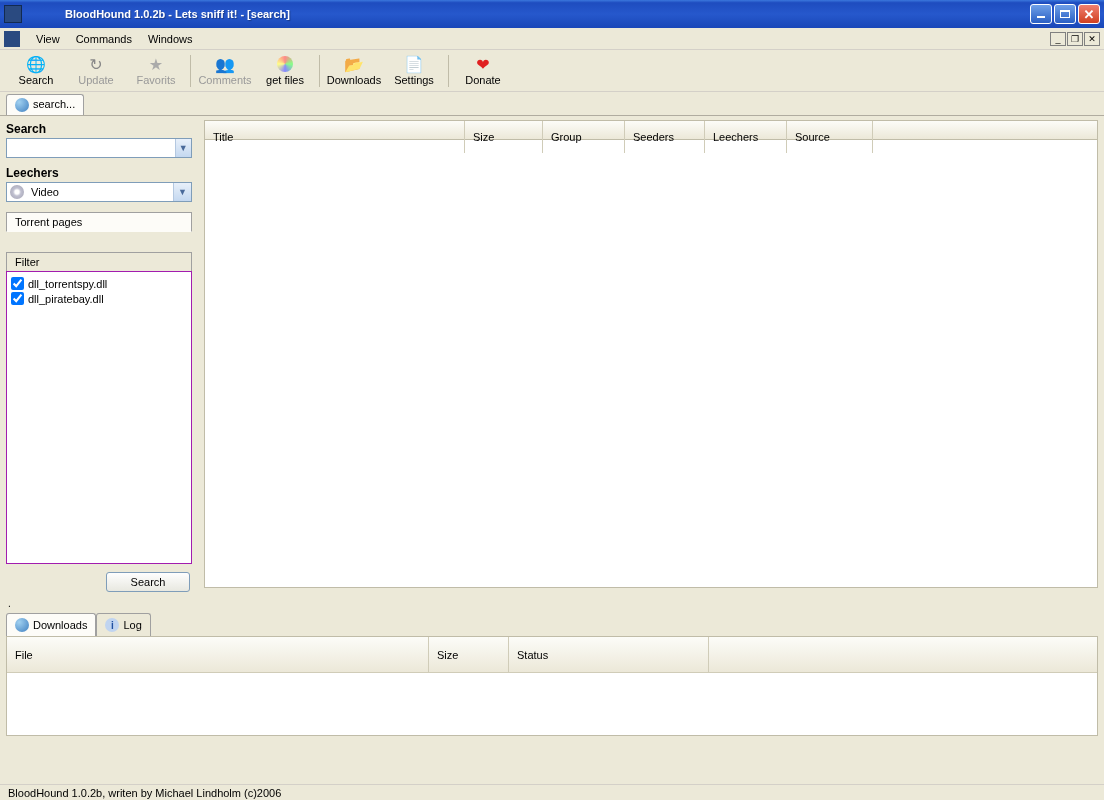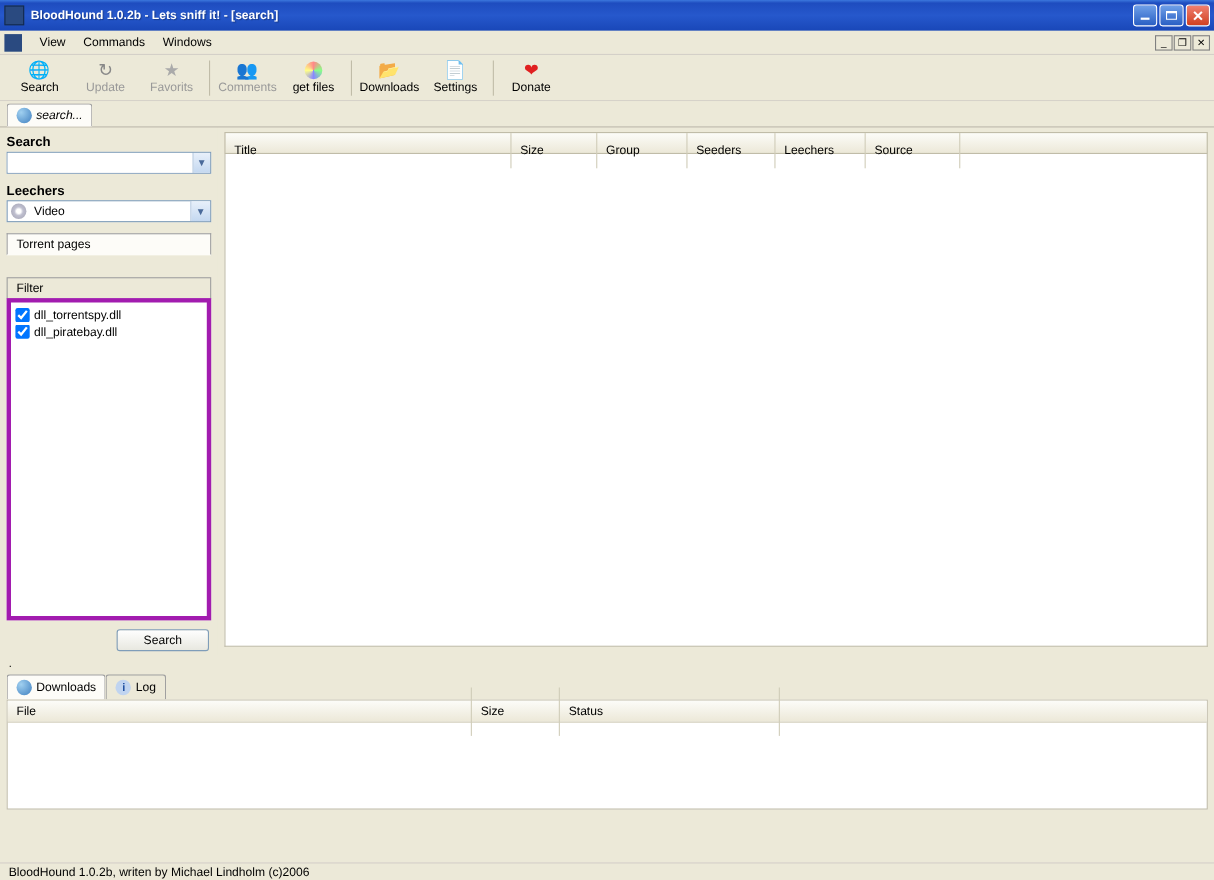--- a/index.html
+++ b/index.html
@@ -1,19 +1,19 @@
 <!DOCTYPE html>
 <html><head>
 <meta charset="utf-8">
 <style>
 * { box-sizing: border-box; margin: 0; padding: 0; font-family: Tahoma, sans-serif; font-size: 11px; }
 body { width: 1104px; height: 800px; background: #ece9d8; overflow: hidden; display: flex; flex-direction: column; }
 
 
-.titlebar { height: 28px; background: linear-gradient(to bottom, #3b77dd 0%, #1e4cbf 10%, #2658cc 50%, #1947b8 100%); display: flex; align-items: center; padding: 0 4px; color: #fff; font-weight: bold; font-size: 12px; }
+.titlebar { height: 28px; background: linear-gradient(to bottom, #3b77dd 0%, #1e4cbf 10%, #2658cc 50%, #1947b8 100%); display: flex; align-items: center; padding: 0 4px; color: #fff; font-weight: bold; font-size: 12px; gap: 37px; }
 .titlebar .app-icon-box { width: 18px; height: 18px; background: #2a4a80; border: 1px solid #122a50; margin-right: 6px; display: flex; align-items: center; justify-content: center; }
 .titlebar .title-text { flex: 1; text-shadow: 1px 1px 1px rgba(0,0,0,0.3); }
 .win-btns { display: flex; gap: 2px; }
 .win-btn { width: 22px; height: 20px; border-radius: 3px; display: flex; align-items: center; justify-content: center; font-weight: bold; font-family: Arial; font-size: 11px; color: #fff; border: 1px solid #fff; }
 .win-btn.min, .win-btn.max { background: linear-gradient(to bottom, #6fa0e8, #2a5fc4); }
 .win-btn.close { background: linear-gradient(to bottom, #f08070, #d04020); border-color: #fff; }
 .win-btn .min-glyph { width: 8px; height: 2px; background: #fff; margin-top: 6px; }
 .win-btn .max-glyph { width: 10px; height: 8px; border: 1px solid #fff; border-top-width: 2px; }
 .win-btn .close-glyph { font-size: 13px; line-height: 1; }
 
@@ -27,57 +27,57 @@
 
 .toolbar { height: 42px; background: #ece9d8; display: flex; align-items: center; padding: 2px 8px; gap: 4px; border-bottom: 1px solid #d4d0c8; }
 .tool-btn { width: 56px; height: 38px; display: flex; flex-direction: column; align-items: center; justify-content: center; gap: 1px; color: #000; }
 .tool-btn.disabled { color: #999; }
 .tool-btn .icon { width: 18px; height: 18px; display: flex; align-items: center; justify-content: center; font-size: 16px; }
 .tool-btn .label { font-size: 11px; }
 .tool-sep { width: 1px; height: 32px; background: #c0bca8; margin: 0 2px; }
 
 
 .doc-tabstrip { height: 24px; background: #ece9d8; display: flex; align-items: flex-end; padding: 0 6px; border-bottom: 1px solid #b0aca0; }
-.doc-tab { display: flex; align-items: center; gap: 4px; padding: 3px 8px; background: #fdfcf8; border: 1px solid #a0a0a0; border-bottom: none; border-radius: 3px 3px 0 0; font-style: italic; }
+.doc-tab { display: flex; align-items: flex-start; gap: 4px; padding: 3px 8px; background: #fdfcf8; border: 1px solid #a0a0a0; border-bottom: none; border-radius: 3px 3px 0 0; }
 .doc-tab .icon { width: 14px; height: 14px; border-radius: 50%; background: radial-gradient(circle at 30% 30%, #a0d0f0, #4080c0); }
 
 
 .main-row { display: flex; height: 480px; }
 .sidebar { width: 198px; background: #ece9d8; padding: 4px 6px; display: flex; flex-direction: column; }
 .section-label { font-weight: bold; font-size: 12px; margin: 2px 0; }
 .combo { display: flex; height: 22px; border: 1px solid #7f9db9; background: #fff; margin-bottom: 6px; }
 .combo .combo-icon { width: 20px; display: flex; align-items: center; justify-content: center; }
 .combo .combo-text { flex: 1; padding: 3px 4px; color: #000; }
 .combo .combo-arrow { width: 18px; background: linear-gradient(to bottom, #e8f0fa, #c4d8f0); border-left: 1px solid #b4c8e0; display: flex; align-items: center; justify-content: center; color: #4a6a9a; font-size: 9px; }
 .combo.input input { border: none; outline: none; width: 100%; height: 100%; font-size: 11px; padding: 0 2px; }
 
 .mini-tabs { display: flex; margin-top: 4px; flex-direction: column; }
 .mini-tab { padding: 3px 8px; border: 1px solid #a0a0a0; background: #fdfcf8; font-size: 11px; }
 .mini-tab.active { border-bottom: 1px solid #fdfcf8; position: relative; z-index: 1; }
 .mini-tab:not(.active) { background: #ece9d8; border-bottom: 1px solid #a0a0a0; margin-top: 20px; }
-.checklist { border: 4px solid #a21caf; background: #fff; height: 320px; margin-top: -1px; padding: 4px; }
+.checklist { border: 1px solid #a21caf; background: #fff; height: 320px; margin-top: -1px; padding: 4px; }
 .check-item { display: flex; align-items: center; gap: 4px; padding: 1px 0; }
 .check-item input { width: 13px; height: 13px; }
 .search-btn-row { margin-top: 8px; display: flex; justify-content: flex-end; padding-right: 2px; }
 .search-btn { width: 84px; height: 20px; background: linear-gradient(to bottom, #fefefe, #e8e8e0); border: 1px solid #7f9db9; border-radius: 3px; }
 
 .results { flex: 1; background: #ece9d8; padding: 4px 6px; }
 .grid-header { display: flex; background: linear-gradient(to bottom, #fcfcf8, #ece8d8); border: 1px solid #c0bca8; height: 20px; }
 .grid-col { padding: 16px 8px; border-right: 1px solid #d0ccb8; color: #000; display: flex; align-items: center; }
 .grid-body { background: #fff; height: 448px; border: 1px solid #c0bca8; border-top: none; }
 
 .status-dot-row { height: 16px; padding: 2px 8px; font-size: 10px; }
 
 
 .bottom-tabs { height: 24px; display: flex; align-items: flex-end; padding: 0 6px; }
 .bottom-tab { display: flex; align-items: center; gap: 4px; padding: 4px 8px; background: #fdfcf8; border: 1px solid #a0a0a0; border-bottom: none; border-radius: 3px 3px 0 0; }
 .bottom-tab.inactive { background: #ece9d8; }
 .bottom-tab .icon { width: 14px; height: 14px; }
 .bottom-panel { margin: 0 6px 4px 6px; border: 1px solid #c0bca8; background: #fff; height: 100px; }
-.bottom-header { display: flex; background: linear-gradient(to bottom, #fcfcf8, #ece8d8); height: 20px; border-bottom: 1px solid #d0ccb8; align-items: center; }
+.bottom-header { display: flex; background: linear-gradient(to bottom, #fcfcf8, #ece8d8); height: 36px; border-bottom: 1px solid #d0ccb8; }
 
 
 .statusbar { height: 16px; background: #ece9d8; border-top: 1px solid #d4d0c8; padding: 2px 8px; display: flex; align-items: center; color: #000; margin-top: auto; }
 
 
 .ic-globe { color: #1a6ac0; }
 .ic-refresh { color: #888; }
 .ic-star { color: #aaa; }
 .ic-people { color: #888; }
 .ic-cd { width:16px; height:16px; border-radius:50%; background: conic-gradient(#f88,#8f8,#88f,#ff8,#f88); display:inline-block; }

